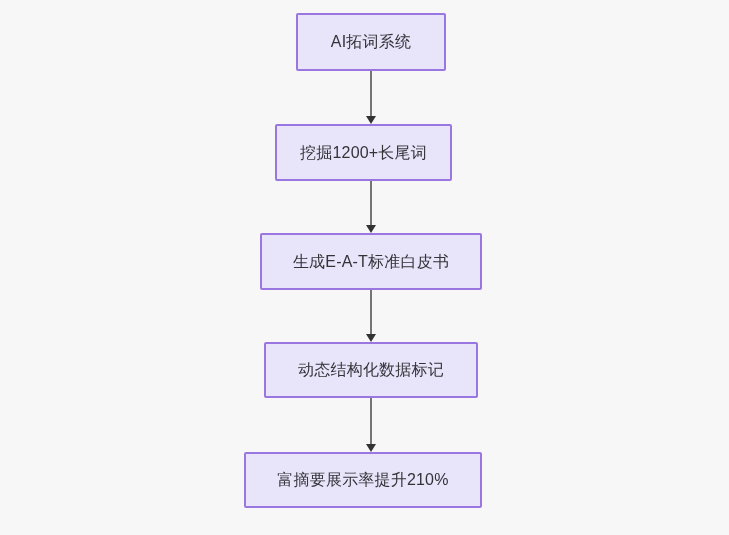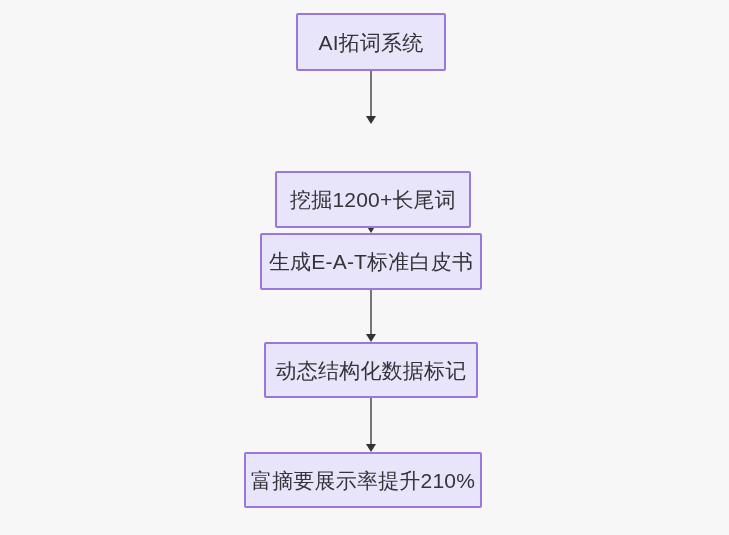--- a/index.html
+++ b/index.html
@@ -21,21 +21,21 @@
   .node {
     position: absolute;
     box-sizing: border-box;
     background: #e8e5fb;
     border: 2px solid #9a77e0;
     border-radius: 2px;
     display: flex;
     align-items: center;
     justify-content: center;
     color: #333338;
-    font-size: 21px;
+    font-size: 16px;
     line-height: 1;
     letter-spacing: 0.2px;
     white-space: nowrap;
   }
   .edge {
     position: absolute;
     width: 0;
     height: 0;
   }
   .edge-line {
@@ -71,18 +71,18 @@
   <div class="edge" style="left: 371px; top: 290px;">
     <div class="edge-line" style="height: 44px; background: rgb(117, 117, 117);"></div>
     <div class="edge-head" style="top: 44px; border-top-color: rgb(51, 51, 51);"></div>
   </div>
   <div class="edge" style="left: 371px; top: 398px;">
     <div class="edge-line" style="height: 46px; background: rgb(117, 117, 117);"></div>
     <div class="edge-head" style="top: 46px; border-top-color: rgb(51, 51, 51);"></div>
   </div>
 
   <div class="node" style="left: 296px; top: 13px; width: 150px; height: 58px; background: rgb(232, 229, 251); border-color: rgb(154, 119, 224); color: rgb(51, 51, 56);">AI拓词系统</div>
-  <div class="node" style="left: 275px; top: 124px; width: 196px; height: 57px; background: rgb(232, 229, 251); border-color: rgb(154, 119, 224); color: rgb(51, 51, 56); margin-top: 47px;">挖掘1200+长尾词</div>
+  <div class="node" style="left: 275px; top: 124px; width: 177px; height: 57px; background: rgb(232, 229, 251); border-color: rgb(154, 119, 224); color: rgb(51, 51, 56);">挖掘1200+长尾词</div>
   <div class="node" style="left: 260px; top: 233px; width: 222px; height: 57px; background: rgb(232, 229, 251); border-color: rgb(154, 119, 224); color: rgb(51, 51, 56);">生成E-A-T标准白皮书</div>
   <div class="node" style="left: 264px; top: 342px; width: 214px; height: 56px; background: rgb(232, 229, 251); border-color: rgb(154, 119, 224); color: rgb(51, 51, 56);">动态结构化数据标记</div>
   <div class="node" style="left: 244px; top: 452px; width: 238px; height: 56px; background: rgb(232, 229, 251); border-color: rgb(154, 119, 224); color: rgb(51, 51, 56);">富摘要展示率提升210%</div>
 
 </div>
 
 </body></html>

